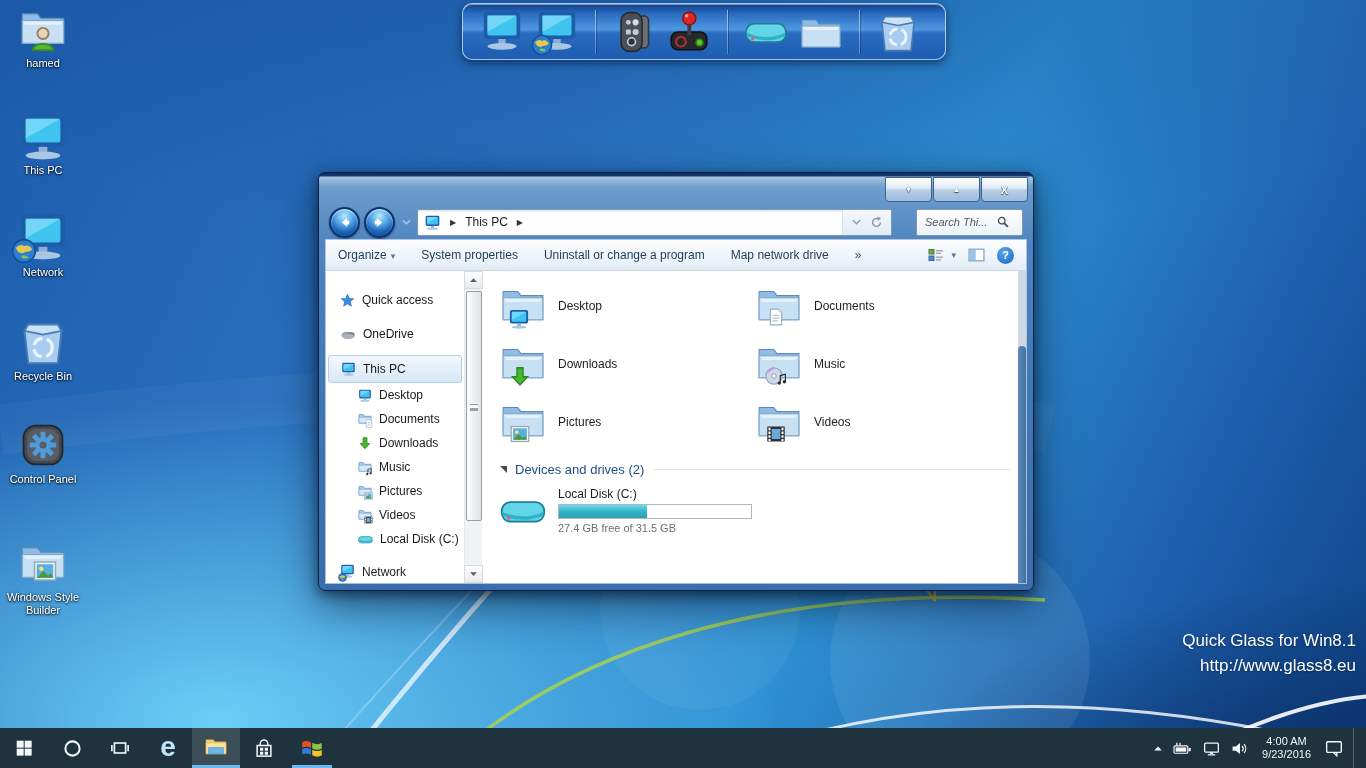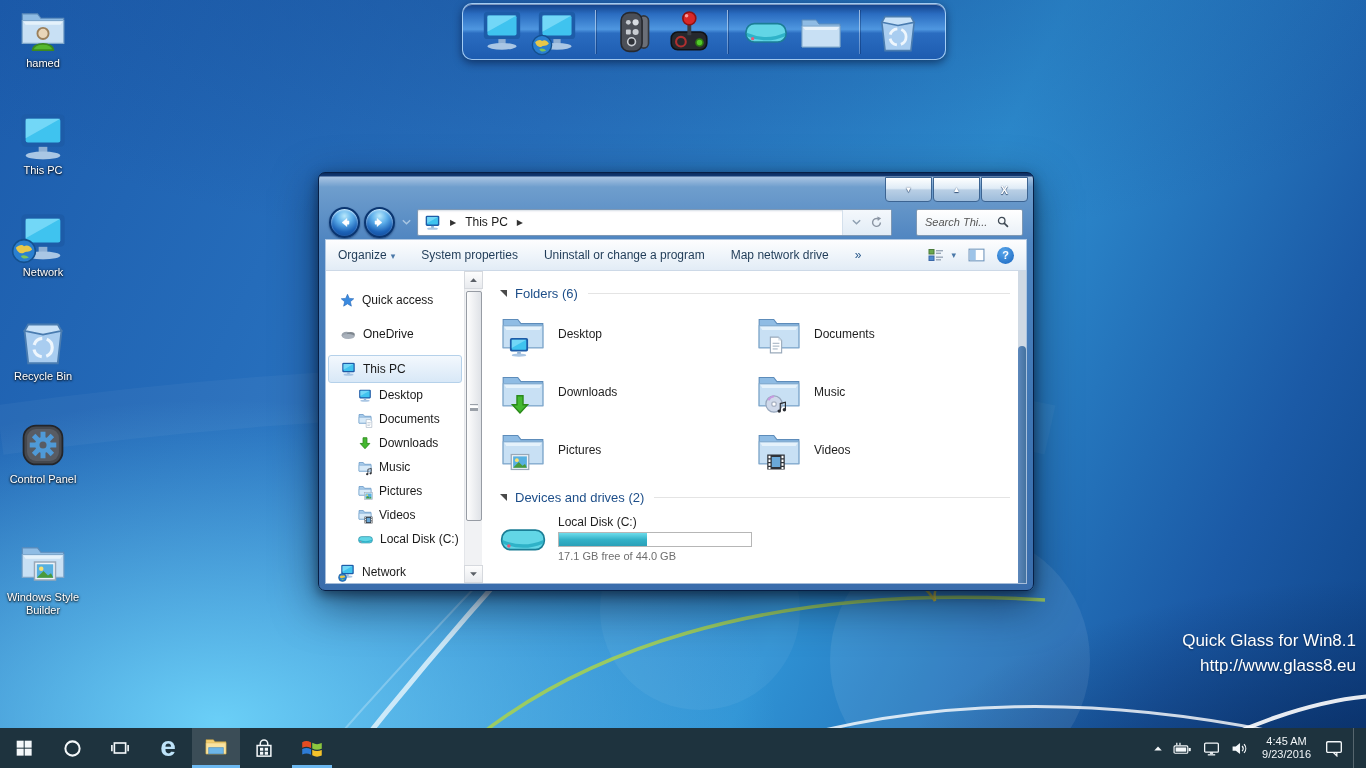--- a/index.html
+++ b/index.html
@@ -635,25 +635,20 @@
             </div>
         </div>
         <div class="scr-btn">
           <svg style="width:9px;height:6px;color:#5a5f66;transform:rotate(180deg)" viewBox="0 0 12 8">
               <use href="#chevup"></use>
             </svg>
         </div>
       </div>
 
       <div class="main">
-        <div class="group-hdr">
-          <span class="tri"></span>
-          <span class="group-title">Folders (6)</span>
-          <span class="ghl"></span>
-        </div>
         <div class="tiles">
           <div class="tile">
             <span class="icon-stack"><svg style="width:46px;height:40px" viewBox="0 0 44 38">
                   <use href="#folder"></use>
                 </svg>
             <svg class="ovl" style="width:22px;height:20px;left:8px;bottom:-1px" viewBox="0 0 24 22">
                   <use href="#monitor"></use>
                 </svg></span>
             <span class="tile-label">Desktop</span>
           </div>
@@ -715,21 +710,21 @@
         <div class="tiles">
           <div class="disk-tile">
             <svg style="width:46px;height:32px;margin-top:8px" viewBox="0 0 26 18">
                 <use href="#drive"></use>
               </svg>
             <span class="disk-info">
               <span class="disk-name">Local Disk (C:)</span>
               <span class="bar">
                 <span class="bar-fill" style="display: block; width: 46%;"></span>
               </span>
-              <span class="disk-detail">17.1 GB free of 44.0 GB</span>
+              <span class="disk-detail">27.4 GB free of 31.5 GB</span>
             </span>
           </div>
         </div>
       </div>
 
       <div class="main-scroll">
         <div class="ms-thumb"></div>
       </div>
     </div>
   </div>
@@ -791,21 +786,21 @@
       <svg style="width:19px;height:15px" viewBox="0 0 18 14">
           <use href="#net-monitor"></use>
         </svg>
     </div>
     <div class="tray-item">
       <svg style="width:17px;height:15px" viewBox="0 0 16 14">
           <use href="#speaker"></use>
         </svg>
     </div>
     <div class="clock">
-      <div>4:45 AM</div>
+      <div>4:00 AM</div>
       <div>9/23/2016</div>
     </div>
     <div class="tray-item">
       <svg style="width:18px;height:17px" viewBox="0 0 16 15">
           <use href="#action-center"></use>
         </svg>
     </div>
     <div class="show-desktop"></div>
   </div>
 </div>

